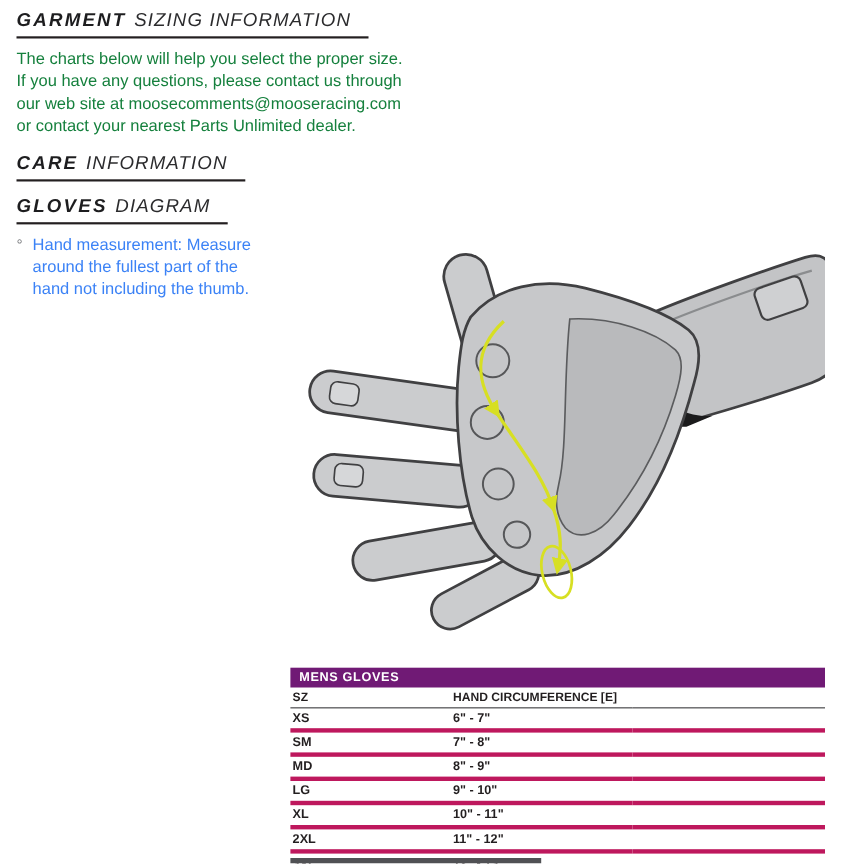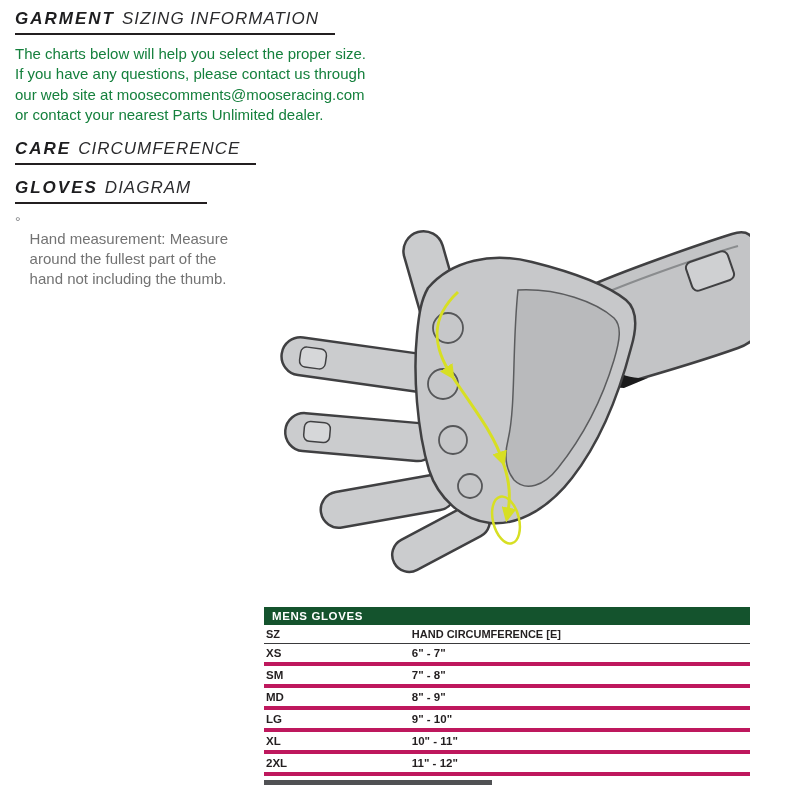--- a/index.html
+++ b/index.html
@@ -25,28 +25,28 @@
   .heading .hp { font-weight: 900; letter-spacing: 2px; margin-right: 7px; }
   .heading .hs { font-weight: 400; letter-spacing: 1px; color: #2b2b2d; }
   .bodytext {
     font-size: 15px;
     line-height: 1.36;
     color: #15803d;
     white-space: pre-line;
   }
   .bullet { display: flex; gap: 9px; width: 300px; margin-top: 4px; }
   .bullet .marker { font-size: 14px; color: #808285; padding-top: 1px; }
-  .bullet .btext { font-size: 15px; line-height: 1.36; color: #737373; white-space: pre-line; margin-top: 16px; }
+  .bullet .btext { font-size: 15px; line-height: 1.36; color: #3b82f6; white-space: pre-line; }
 
   .glove-wrap { position: absolute; left: 280px; top: 226px; width: 470px; height: 360px; }
   .glove-wrap svg { width: 100%; height: 100%; display: block; }
 
   .table-wrap { position: absolute; left: 264px; top: 607px; width: 486px; }
   .table-title {
-    background: #14532d;
+    background: #701a75;
     color: #ffffff;
     font-weight: bold;
     font-size: 11.5px;
     letter-spacing: 0.6px;
     padding: 3px 8px 3px 8px;
   }
   table { width: 100%; border-collapse: collapse; table-layout: fixed; }
   th.c1 { width: 30%; }
   th.c2 { width: 34%; }
   th.c3 { width: 36%; }
@@ -80,21 +80,21 @@
       <span class="hp">GARMENT</span><span class="hs">SIZING INFORMATION</span>
     </div>
     <div class="bodytext">The charts below will help you select the proper size.
 If you have any questions, please contact us through
 our web site at moosecomments@mooseracing.com
 or contact your nearest Parts Unlimited dealer.</div>
   </section>
 
   <section class="section">
     <div class="heading">
-      <span class="hp">CARE</span><span class="hs">CIRCUMFERENCE</span>
+      <span class="hp">CARE</span><span class="hs">INFORMATION</span>
     </div>
   </section>
 
   <section class="section">
     <div class="heading">
       <span class="hp">GLOVES</span><span class="hs">DIAGRAM</span>
     </div>
     <div class="bullet">
       <span class="marker">°</span>
       <span class="btext">Hand measurement: Measure

